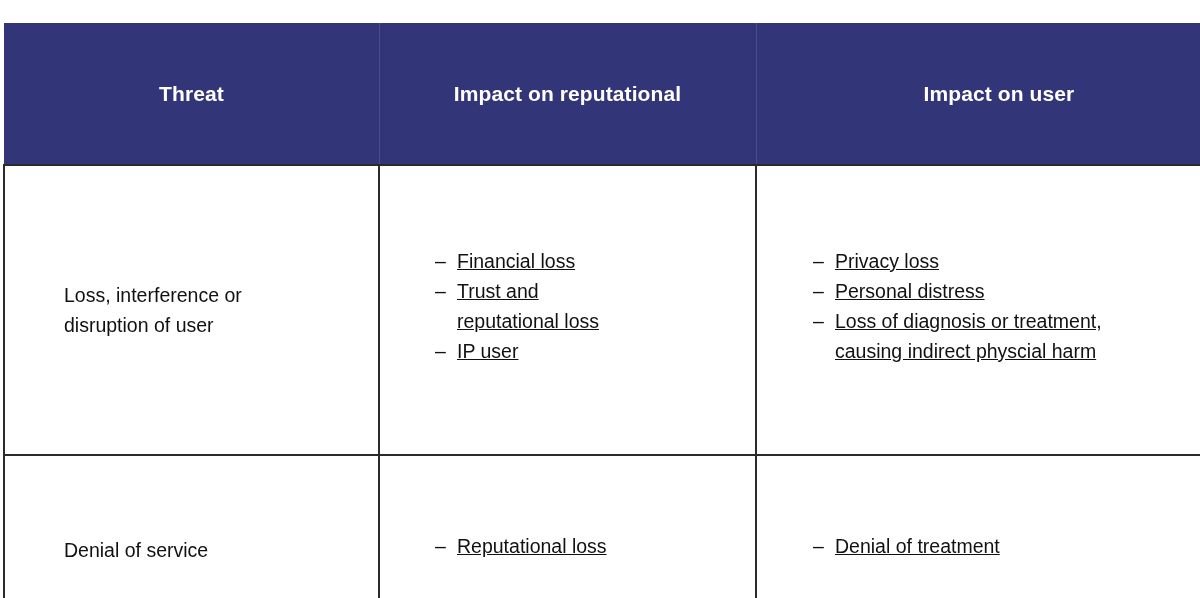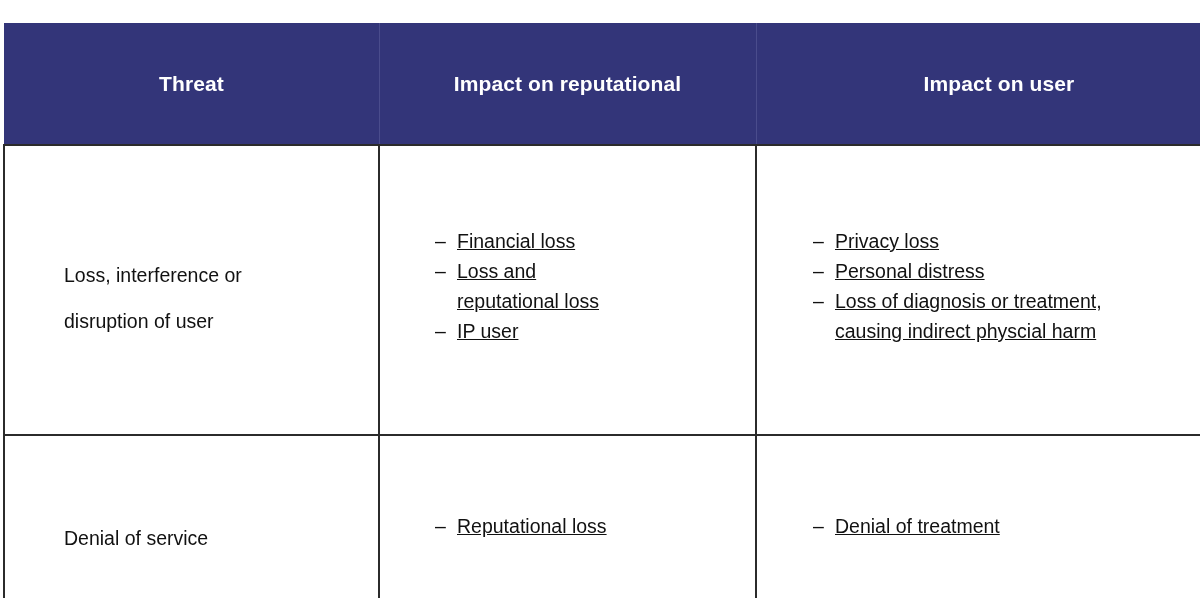--- a/index.html
+++ b/index.html
@@ -34,21 +34,21 @@
 
   
   .threat-table thead th {
     background: #333579;
     color: #ffffff;
     font-size: 21px;
     font-weight: bold;
     text-align: center;
     vertical-align: middle;
     height: 109px;
-    padding: 6px 8px;
+    padding: 16px 8px;
     border: none;
     letter-spacing: 0.1px;
   }
   .threat-table thead th.col-div {
     box-shadow: inset 1px 0 0 0 #4a4c8c;
   }
 
   
   .threat-table tbody td {
     border: 2px solid #2b2b2b;
@@ -66,21 +66,21 @@
   
   .c-threat { width: 359px; }
   .c-manuf  { width: 361px; }
   .c-user   { width: 470px; }
 
   
   .cell-plain {
     padding-left: 59px;
     padding-right: 14px;
   }
-  .cell-plain .line { display: block; margin-top: 16px; }
+  .cell-plain .line { display: block; }
 
   .bullet-list {
     list-style: none;
     margin: 0;
     padding: 0 14px 0 0;
   }
   .bullet-list.ind-manuf { padding-left: 55px; }
   .bullet-list.ind-user  { padding-left: 56px; }
 
   .bullet-list li {
@@ -126,21 +126,21 @@
 
         <td class="c-manuf">
           <div class="list-wrap">
             <ul class="bullet-list ind-manuf">
               <li>
                 <span class="dash">–</span>
                 <span class="txt">Financial loss</span>
               </li>
               <li>
                 <span class="dash">–</span>
-                <span class="txt">Loss and</span>
+                <span class="txt">Trust and</span>
                 <span class="txt">reputational loss</span>
               </li>
               <li>
                 <span class="dash">–</span>
                 <span class="txt">IP user</span>
               </li>
             </ul>
           </div>
         </td>
 

